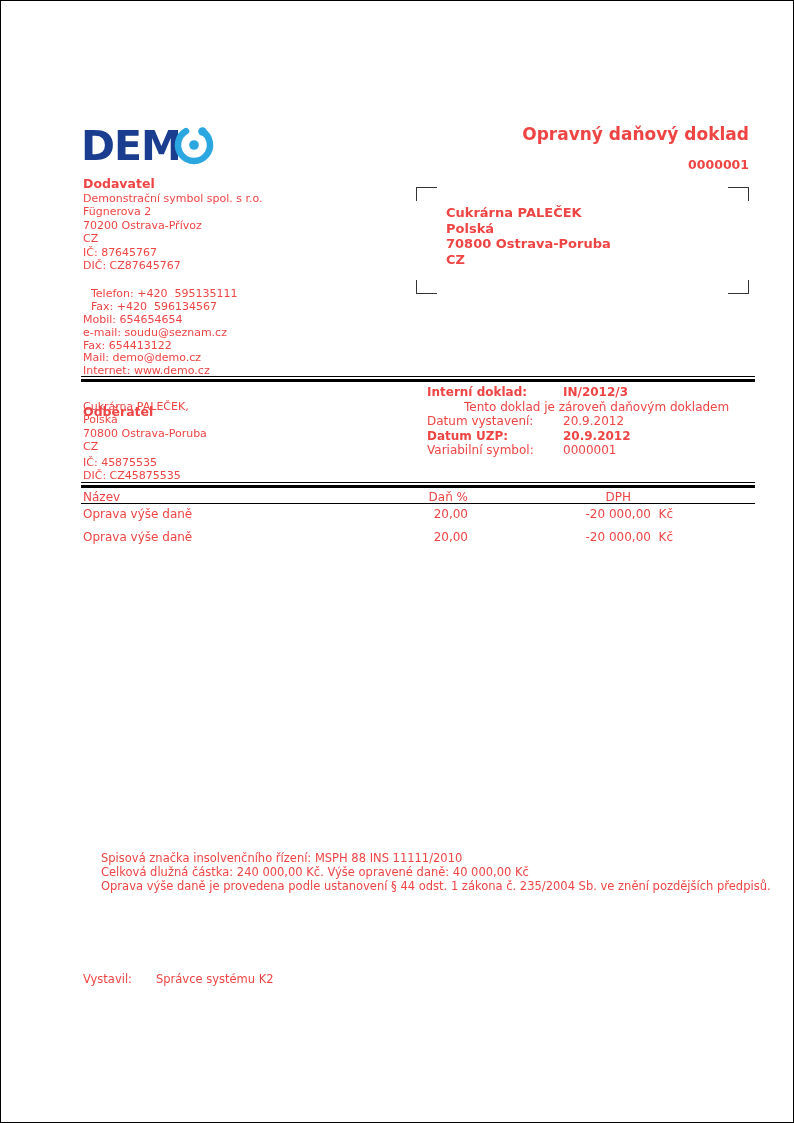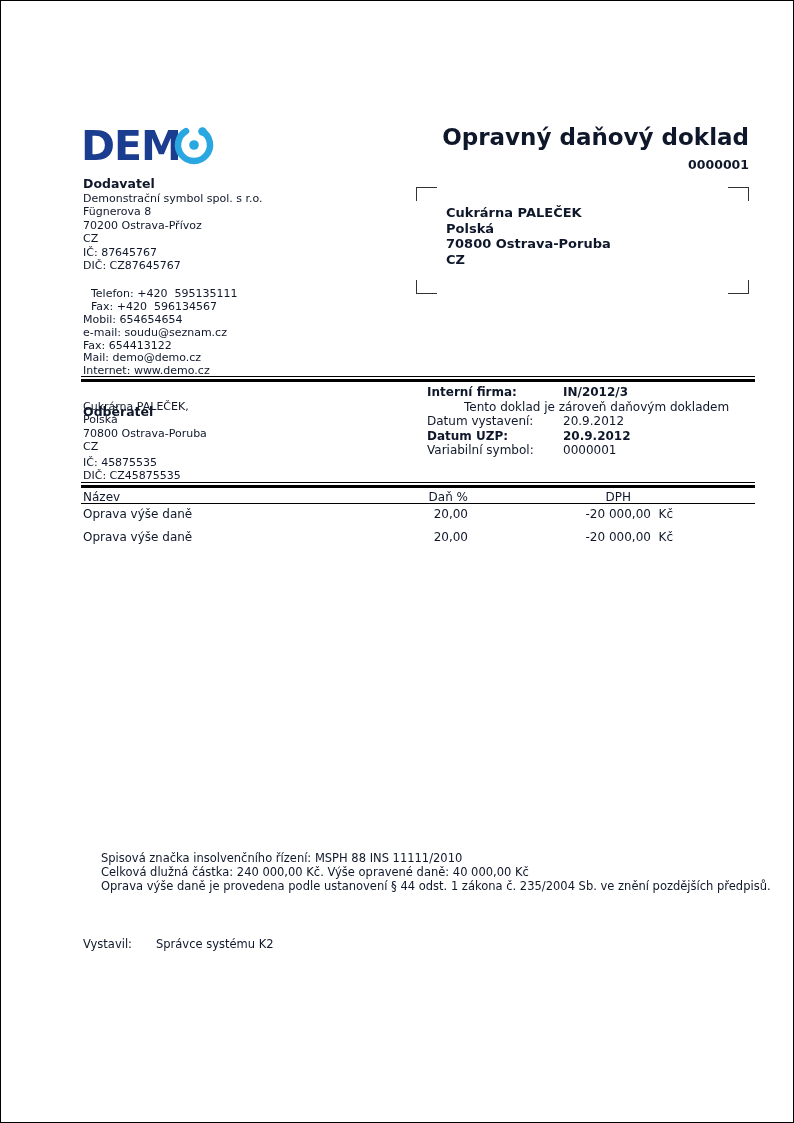--- a/index.html
+++ b/index.html
@@ -2,50 +2,50 @@
 <html><head>
 <meta charset="utf-8">
 <style>
   html,body{margin:0;padding:0;background:#fff;}
   .page{
     position:relative;
     width:792px;height:1121px;
     border:1px solid #000;
     background:#fff;
     font-family:"DejaVu Sans","Liberation Sans",sans-serif;
-    color:#0f172a;
+    color:#ef4444;
     overflow:hidden;
   }
   .abs{position:absolute;}
   .pre{white-space:pre;}
   .b{font-weight:bold;}
   .t11{font-size:11px;line-height:13.4px;}
   .t115{font-size:11.5px;line-height:14px;}
   .t12{font-size:12px;line-height:14.6px;}
   .h13{font-size:12.5px;font-weight:bold;line-height:14px;}
-  .doc-title{font-size:23px;font-weight:bold;text-align:right;}
+  .doc-title{font-size:17px;font-weight:bold;text-align:right;}
   .doc-number{font-size:12.5px;font-weight:bold;text-align:right;}
   .rule{position:absolute;background:#000;height:1px;left:80px;width:674px;}
   .rule.thick{height:3px;}
   
   .mark{position:absolute;width:20px;height:13px;}
   .mark.tl{border-left:1px solid #333;border-top:1px solid #333;}
   .mark.tr{border-right:1px solid #333;border-top:1px solid #333;}
   .mark.bl{border-left:1px solid #333;border-bottom:1px solid #333;}
   .mark.br{border-right:1px solid #333;border-bottom:1px solid #333;}
   .recipient{font-size:13px;font-weight:bold;line-height:15.5px;}
   
   .inforow{display:grid;grid-template-columns:136px 1fr;}
   
   .tblrow{display:grid;grid-template-columns:265px 122px 205px 1fr;font-size:12px;line-height:14px;}
   .c-name{text-align:left;padding-left:2px;}
   .c-tax{text-align:right;}
   .c-vat{text-align:right;}
   .c-vat.hdr{padding-right:42px;}
-  .issued{display:flex;font-size:11.5px;}
+  .issued{display:flex;font-size:11.5px;margin-top:35px;}
   .issued .lbl{width:73px;}
   .footer{display:flex;justify-content:space-between;font-size:11.5px;}
 </style>
 </head>
 <body>
 
 <div class="page">
 
   <svg class="abs" style="left:80px;top:122px;" width="145" height="48" viewBox="0 0 145 48">
     <text x="0" y="37" font-family="DejaVu Sans" font-size="41" font-weight="bold" fill="#1a3d8f" letter-spacing="-1">DEM</text>
@@ -55,21 +55,21 @@
       <circle cx="113" cy="22" r="4.8" fill="#2aa7e0"></circle>
     </g>
   </svg>
 
   <div class="abs doc-title" style="right:44px;top:123px;width:420px;">Opravný daňový doklad</div>
   <div class="abs doc-number" style="right:44px;top:156px;width:200px;">0000001</div>
 
   <div class="abs h13" style="left:82px;top:176px;">Dodavatel</div>
   <div class="abs t11" style="left:82px;top:191px;">
     <div class="pre">Demonstrační symbol spol. s r.o.</div>
-    <div class="pre">Fügnerova 8</div>
+    <div class="pre">Fügnerova 2</div>
     <div class="pre">70200 Ostrava-Přívoz</div>
     <div class="pre">CZ</div>
     <div class="pre">IČ: 87645767</div>
     <div class="pre">DIČ: CZ87645767</div>
   </div>
   <div class="abs t11" style="left:82px;top:286px;margin-left:8px;">
     <div class="pre">Telefon: +420  595135111</div>
     <div class="pre">Fax: +420  596134567</div>
   </div>
   <div class="abs t11" style="left:82px;top:313px;line-height:12.8px;">
@@ -102,21 +102,21 @@
     <div class="pre">70800 Ostrava-Poruba</div>
     <div class="pre">CZ</div>
   </div>
   <div class="abs t11" style="left:82px;top:455px;line-height:13px;">
     <div class="pre">IČ: 45875535</div>
     <div class="pre">DIČ: CZ45875535</div>
   </div>
 
   <div class="abs t12" style="left:426px;top:384px;width:330px;">
     <div class="inforow">
-      <span class="b">Interní firma:</span>
+      <span class="b">Interní doklad:</span>
       <span class="b">IN/2012/3</span>
     </div>
     <div style="padding-left:37px;">Tento doklad je zároveň daňovým dokladem</div>
     <div class="inforow">
       <span>Datum vystavení:</span>
       <span>20.9.2012</span>
     </div>
     <div class="inforow">
       <span class="b">Datum UZP:</span>
       <span class="b">20.9.2012</span>

